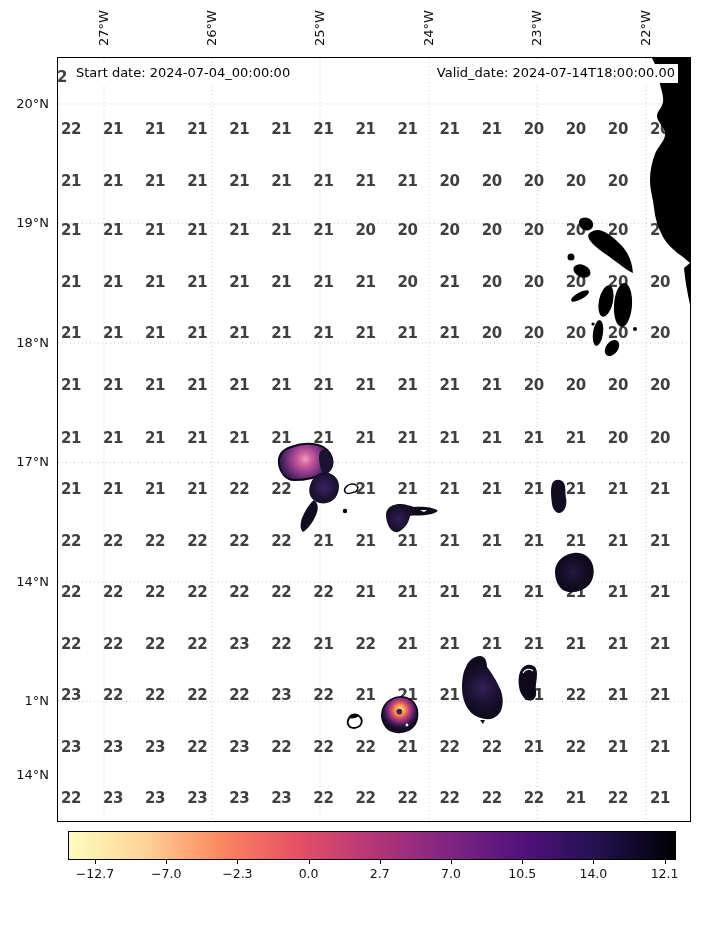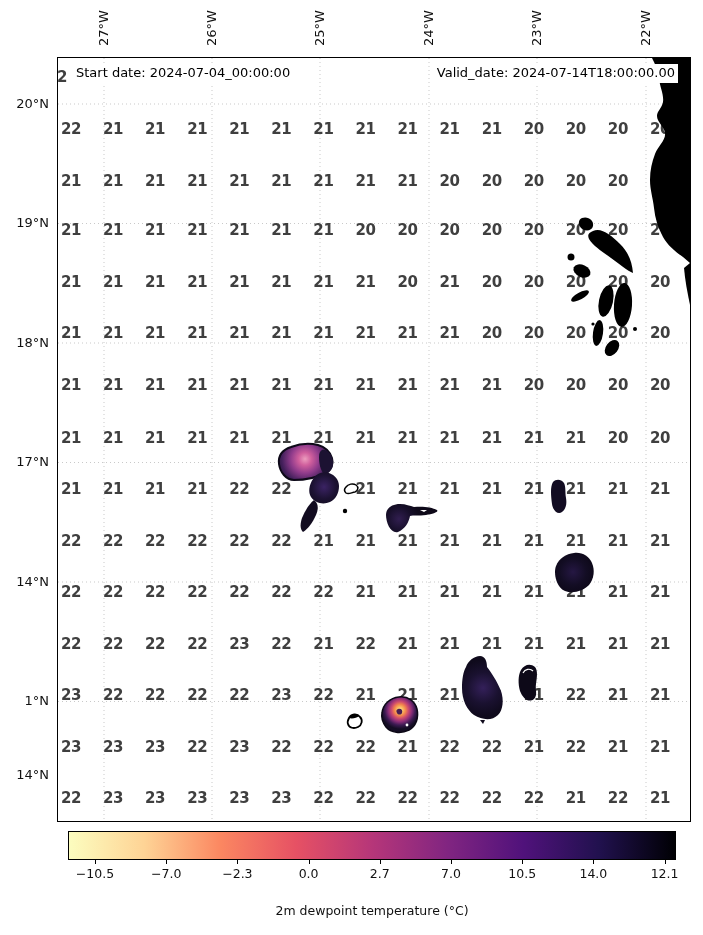--- a/index.html
+++ b/index.html
@@ -387,32 +387,31 @@
       <path fill="#000" d="M291,660 C293,656 298,655 301,658 C299,660 294,661 291,660 Z"></path>
     </svg>
 
     <div class="ann start">Start date: 2024-07-04_00:00:00</div>
     <div class="ann valid">Valid_date: 2024-07-14T18:00:00.00</div>
   </div>
 
   <div id="cbar" class="cbar" style="background: linear-gradient(to right, rgb(252, 253, 191) 0%, rgb(254, 211, 149) 12.5%, rgb(251, 135, 97) 25%, rgb(230, 81, 100) 37.5%, rgb(182, 54, 121) 50%, rgb(129, 37, 129) 62.5%, rgb(80, 18, 123) 75%, rgb(33, 17, 78) 87.5%, rgb(0, 0, 4) 100%);"></div>
   <div id="cbar-ticks">
       <div class="cbtickmark" style="left: 95px;"></div>
-      <div class="cbtick" style="left: 95px;">−10.5</div>
+      <div class="cbtick" style="left: 95px;">−12.7</div>
       <div class="cbtickmark" style="left: 166.2px;"></div>
       <div class="cbtick" style="left: 166.2px;">−7.0</div>
       <div class="cbtickmark" style="left: 237.4px;"></div>
       <div class="cbtick" style="left: 237.4px;">−2.3</div>
       <div class="cbtickmark" style="left: 308.6px;"></div>
       <div class="cbtick" style="left: 308.6px;">0.0</div>
       <div class="cbtickmark" style="left: 379.8px;"></div>
       <div class="cbtick" style="left: 379.8px;">2.7</div>
       <div class="cbtickmark" style="left: 451px;"></div>
       <div class="cbtick" style="left: 451px;">7.0</div>
       <div class="cbtickmark" style="left: 522.2px;"></div>
       <div class="cbtick" style="left: 522.2px;">10.5</div>
       <div class="cbtickmark" style="left: 593.4px;"></div>
       <div class="cbtick" style="left: 593.4px;">14.0</div>
       <div class="cbtickmark" style="left: 664.6px;"></div>
       <div class="cbtick" style="left: 664.6px;">12.1</div>
     </div>
-  <div class="cbar-label">2m dewpoint temperature (°C)</div>
 </div>
 
 </body></html>

